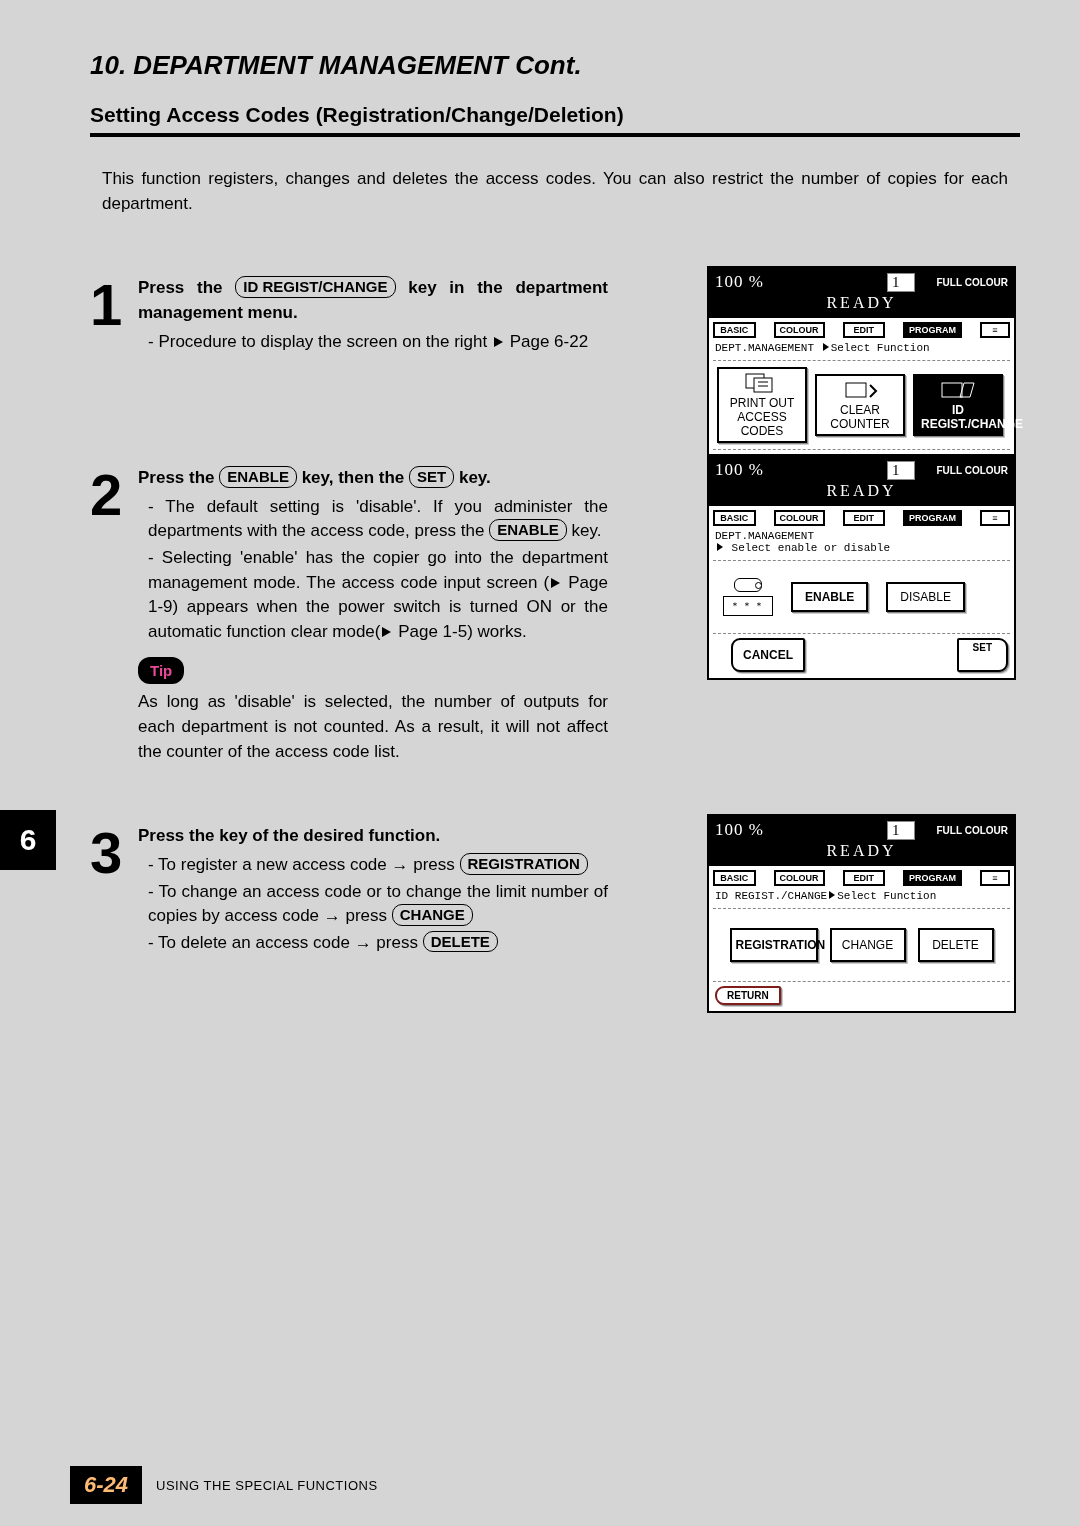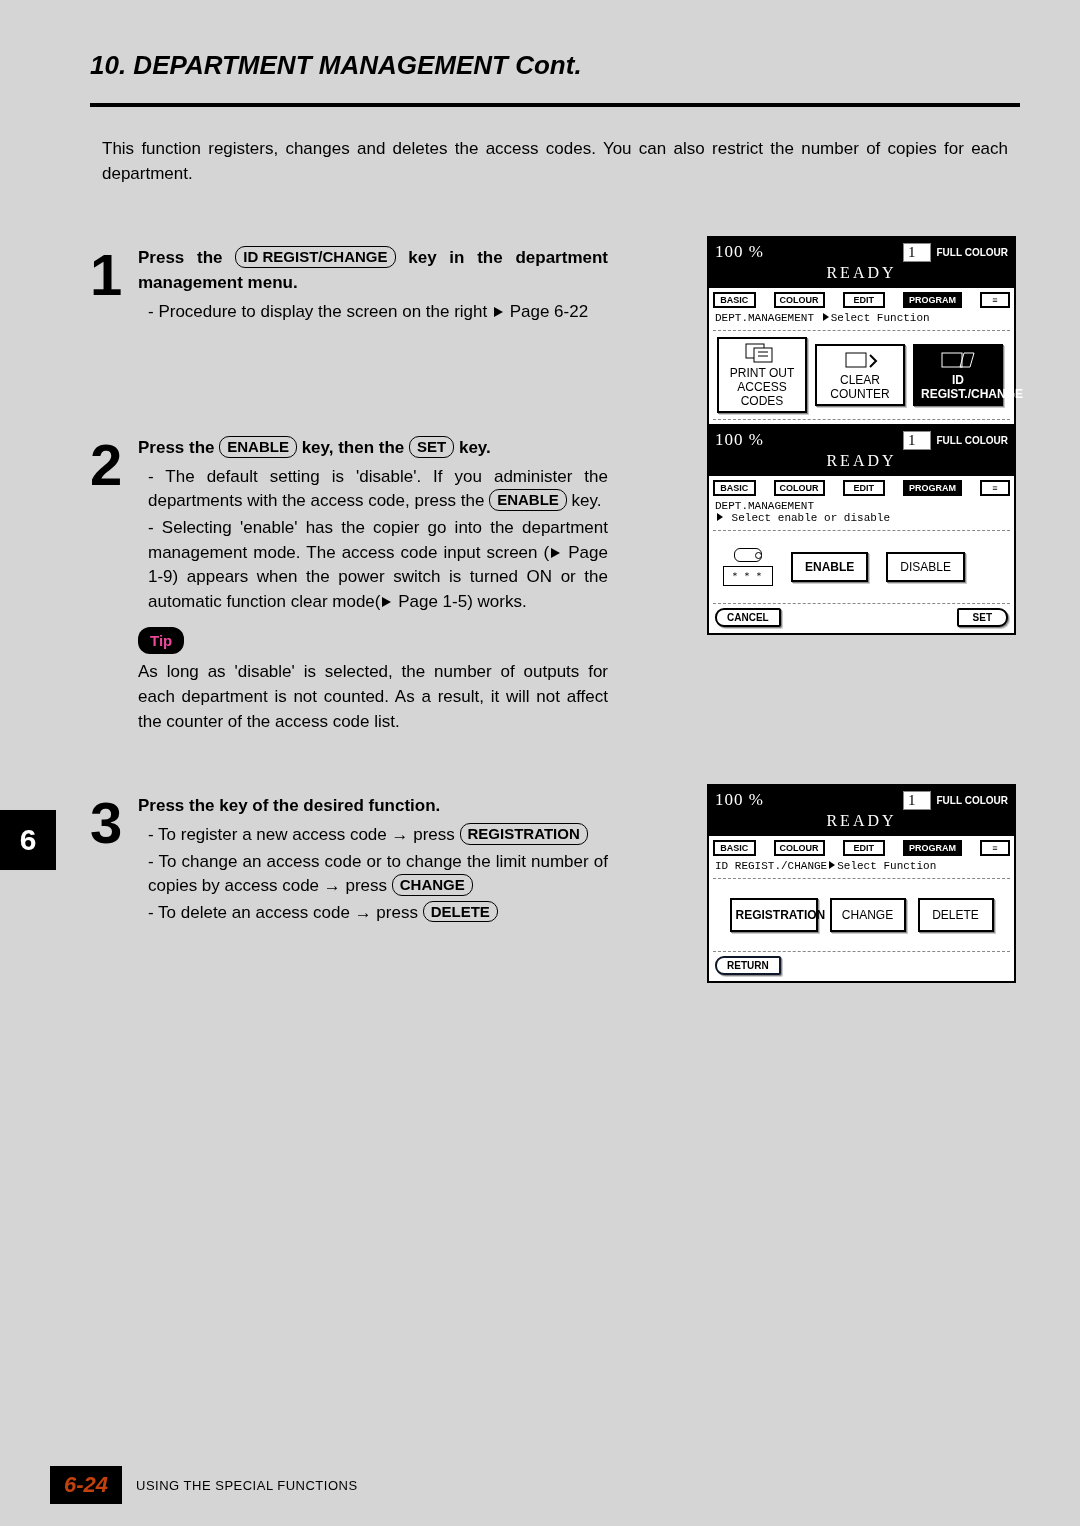--- a/index.html
+++ b/index.html
@@ -119,21 +119,21 @@
     font-size: 11px;
   }
   .scr-top {
     background: #000;
     color: #fff;
     padding: 4px 6px 6px 6px;
   }
   .scr-top-row {
     display: flex;
     align-items: center;
-    gap: 6px;
+    gap: 22px;
     font-family: "Times New Roman", serif;
   }
   .scr-pct { font-size: 17px; letter-spacing: 1px; }
   .spacer { flex: 1; }
   .scr-count-box {
     background: #fff;
     color: #000;
     padding: 0 14px 0 4px;
     font-size: 15px;
     border: 1px solid #888;
@@ -207,28 +207,29 @@
   }
   .scr-bottom {
     display: flex;
     justify-content: space-between;
     padding: 0 6px 6px 6px;
   }
   .scr-cancel {
     border: 2px solid #000;
     border-radius: 9px 2px 2px 9px;
     box-shadow: 1px 1px 0 #888, 2px 2px 0 #ccc;
-    padding: 2px 10px;
-    font-size: 10px;
-    font-weight: bold;
-    font-family: Arial, sans-serif;
-    background: #fff;
+    padding: 8px 10px;
+    font-size: 12px;
+    font-weight: bold;
+    font-family: Arial, sans-serif;
+    background: #fff;
+    margin-left: 16px;
   }
   .scr-return {
-    border: 2px solid #0f172a;
+    border: 2px solid #7f1d1d;
     border-radius: 9px 2px 2px 9px;
     box-shadow: 1px 1px 0 #888, 2px 2px 0 #ccc;
     padding: 2px 10px;
     font-size: 10px;
     font-weight: bold;
     font-family: Arial, sans-serif;
     background: #fff;
   }
   .scr-set {
     border: 2px solid #000;
@@ -278,42 +279,43 @@
   }
   .footer {
     position: absolute;
     left: 0;
     bottom: 22px;
     display: flex;
     align-items: center;
   }
   .footer-pagebox {
     background: #000;
-    color: #c2410c;
+    color: #fdba74;
     font-weight: bold;
     font-style: italic;
     font-size: 22px;
     padding: 6px 14px;
     margin-right: 14px;
-    margin-left: 50px;
+    margin-left: 70px;
   }
   .footer-text {
     font-size: 13px;
     letter-spacing: 0.5px;
   }
 </style>
 </head>
 <body>
 
 <div class="side-tab">
     <span>6</span>
   </div>
 
 <div class="page">
   <h1 class="chapter-title">10. DEPARTMENT MANAGEMENT Cont.</h1>
+  <h2 class="section-title">Setting Access Codes (Registration/Change/Deletion)</h2>
   <hr class="hr-thick">
 
   <div class="intro">
     <span>This function registers, changes and deletes the access codes. You can also restrict the number of copies for each department.</span><br>
   </div>
 
   <div class="steps">
 
     <div class="step">
       <div class="step-num">1</div>

